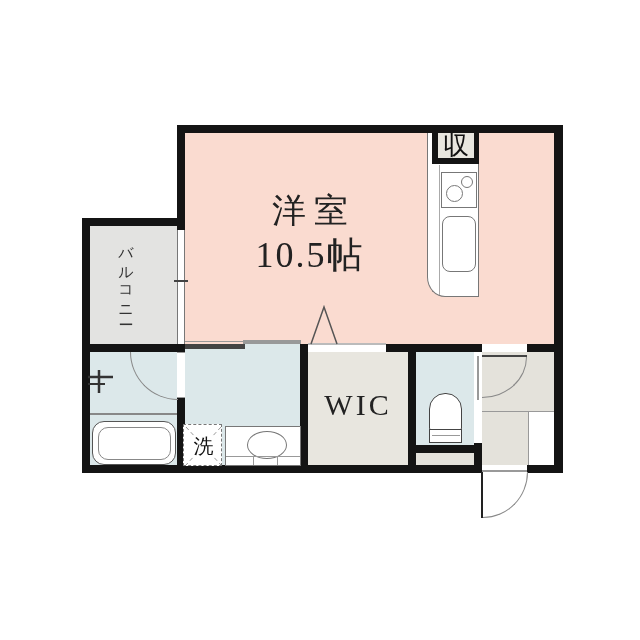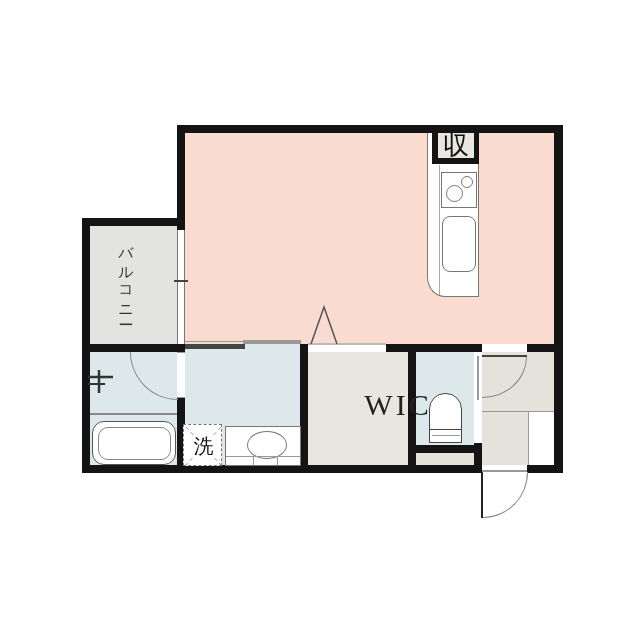--- a/index.html
+++ b/index.html
@@ -34,21 +34,21 @@
   .toilet-bowl{border:1.5px solid #444;border-radius:16px 16px 4px 4px;}
   .toilet-tank{border:1.5px solid #444;}
   .washer{border:1.5px dashed #777;background:#fff;}
   .sink-oval{border:1px solid #777;border-radius:50%;background:#fff;}
   
   .label{position:absolute;color:#222;}
   .room-title{left:185px;top:190px;width:250px;text-align:center;line-height:1.25;}
   .room-title .l1{font-size:34px;letter-spacing:8px;text-indent:8px;}
   .room-title .l2{font-size:36px;letter-spacing:2px;}
   .v-label{writing-mode:vertical-rl;text-orientation:mixed;font-size:15px;letter-spacing:3px;color:#333;}
-  .wic-label{left:308px;top:388px;width:100px;text-align:center;font-size:30px;letter-spacing:3px;color:#222;margin-left:40px;}
+  .wic-label{left:308px;top:388px;width:100px;text-align:center;font-size:30px;letter-spacing:3px;color:#222;}
   .kanji-s{font-size:20px;color:#111;}
   .kanji-storage{font-size:26px;line-height:26px;color:#111;}
   svg{position:absolute;overflow:visible;}
 </style>
 </head>
 <body>
 
 <div class="canvas">
 
   <div class="floor f-room" style="left:185px;top:133px;width:369px;height:211px;"></div>
@@ -142,16 +142,20 @@
     <div class="tline" style="left:0;top:29px;width:74px;height:1px;"></div>
     <div class="tline" style="left:27px;top:29px;width:1px;height:9px;"></div>
     <div class="tline" style="left:51px;top:29px;width:1px;height:9px;"></div>
   </div>
 
   <div class="toilet-bowl abs" style="left:429px;top:393px;width:33px;height:39px;background:#fff;box-sizing:border-box;"></div>
   <div class="toilet-tank abs" style="left:429px;top:429px;width:33px;height:14px;background:#fff;box-sizing:border-box;">
     <div class="tline" style="left:2px;top:5px;width:28px;height:1px;position:absolute;"></div>
   </div>
 
+  <div class="label room-title">
+    <div class="l1">洋室</div>
+    <div class="l2">10.5帖</div>
+  </div>
   <div class="label v-label" style="left:116px;top:236px;height:105px;">バルコニー</div>
   <div class="label wic-label">WIC</div>
 
 </div>
 
 </body></html>

